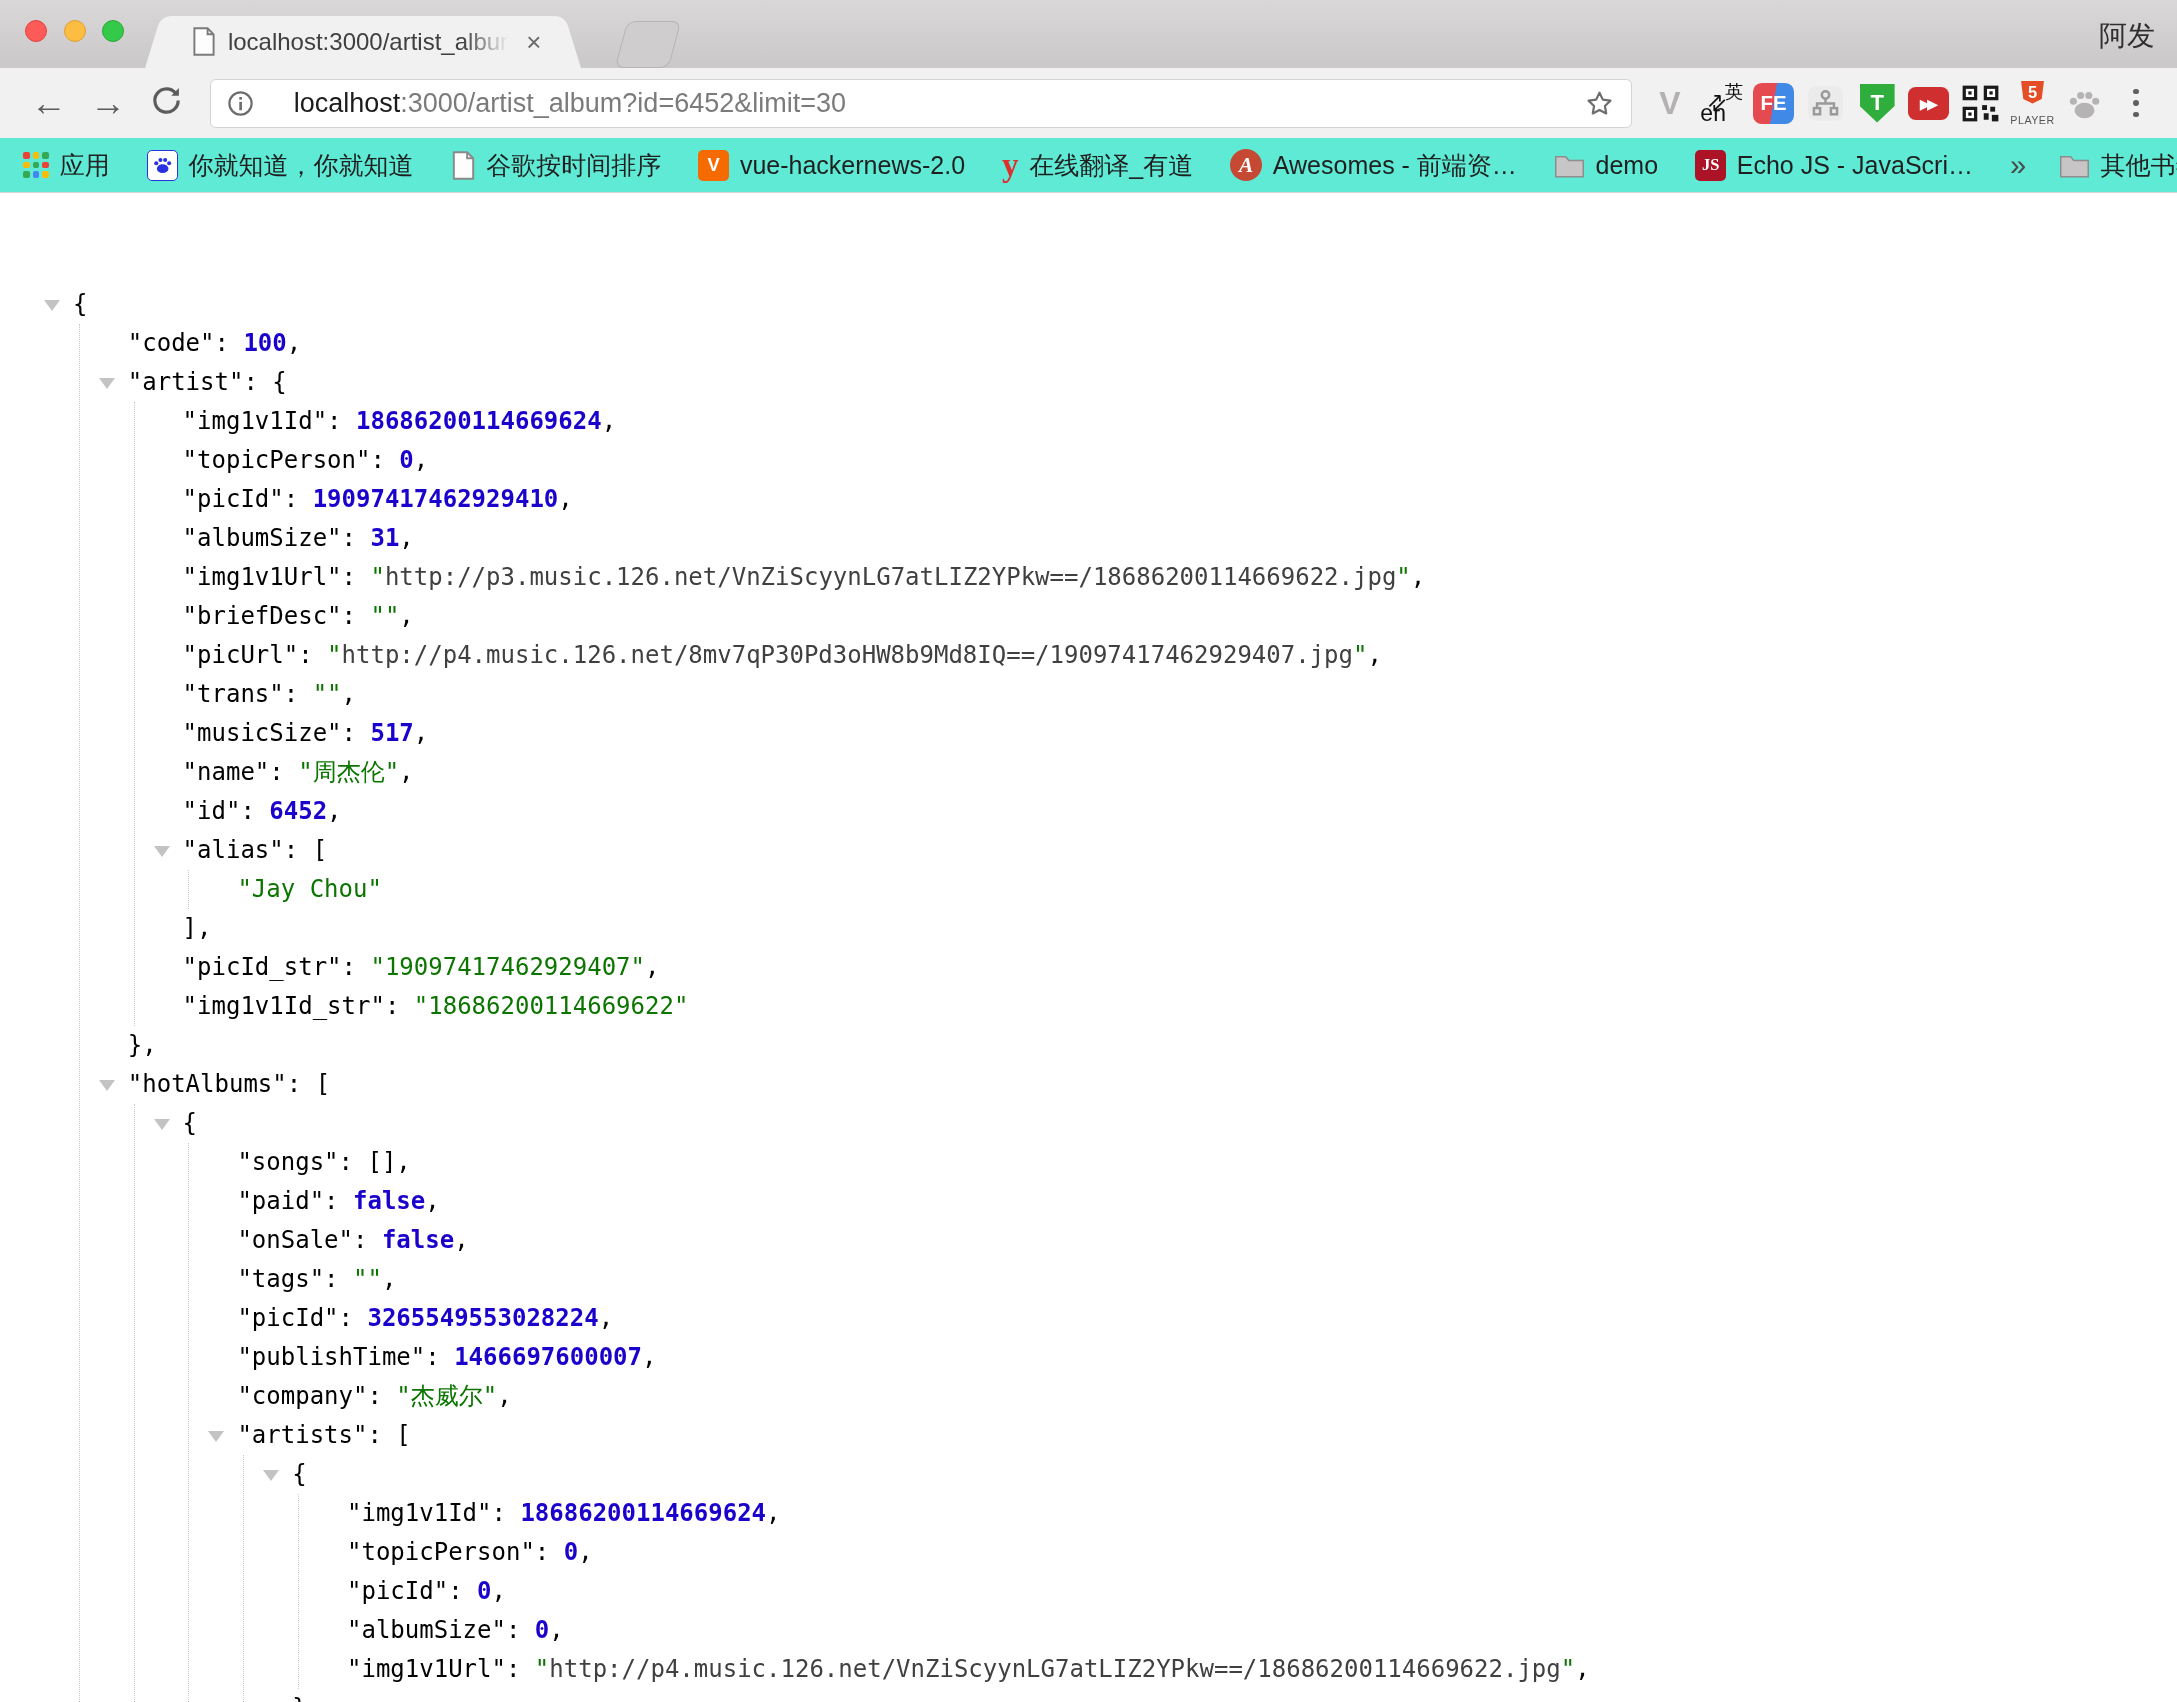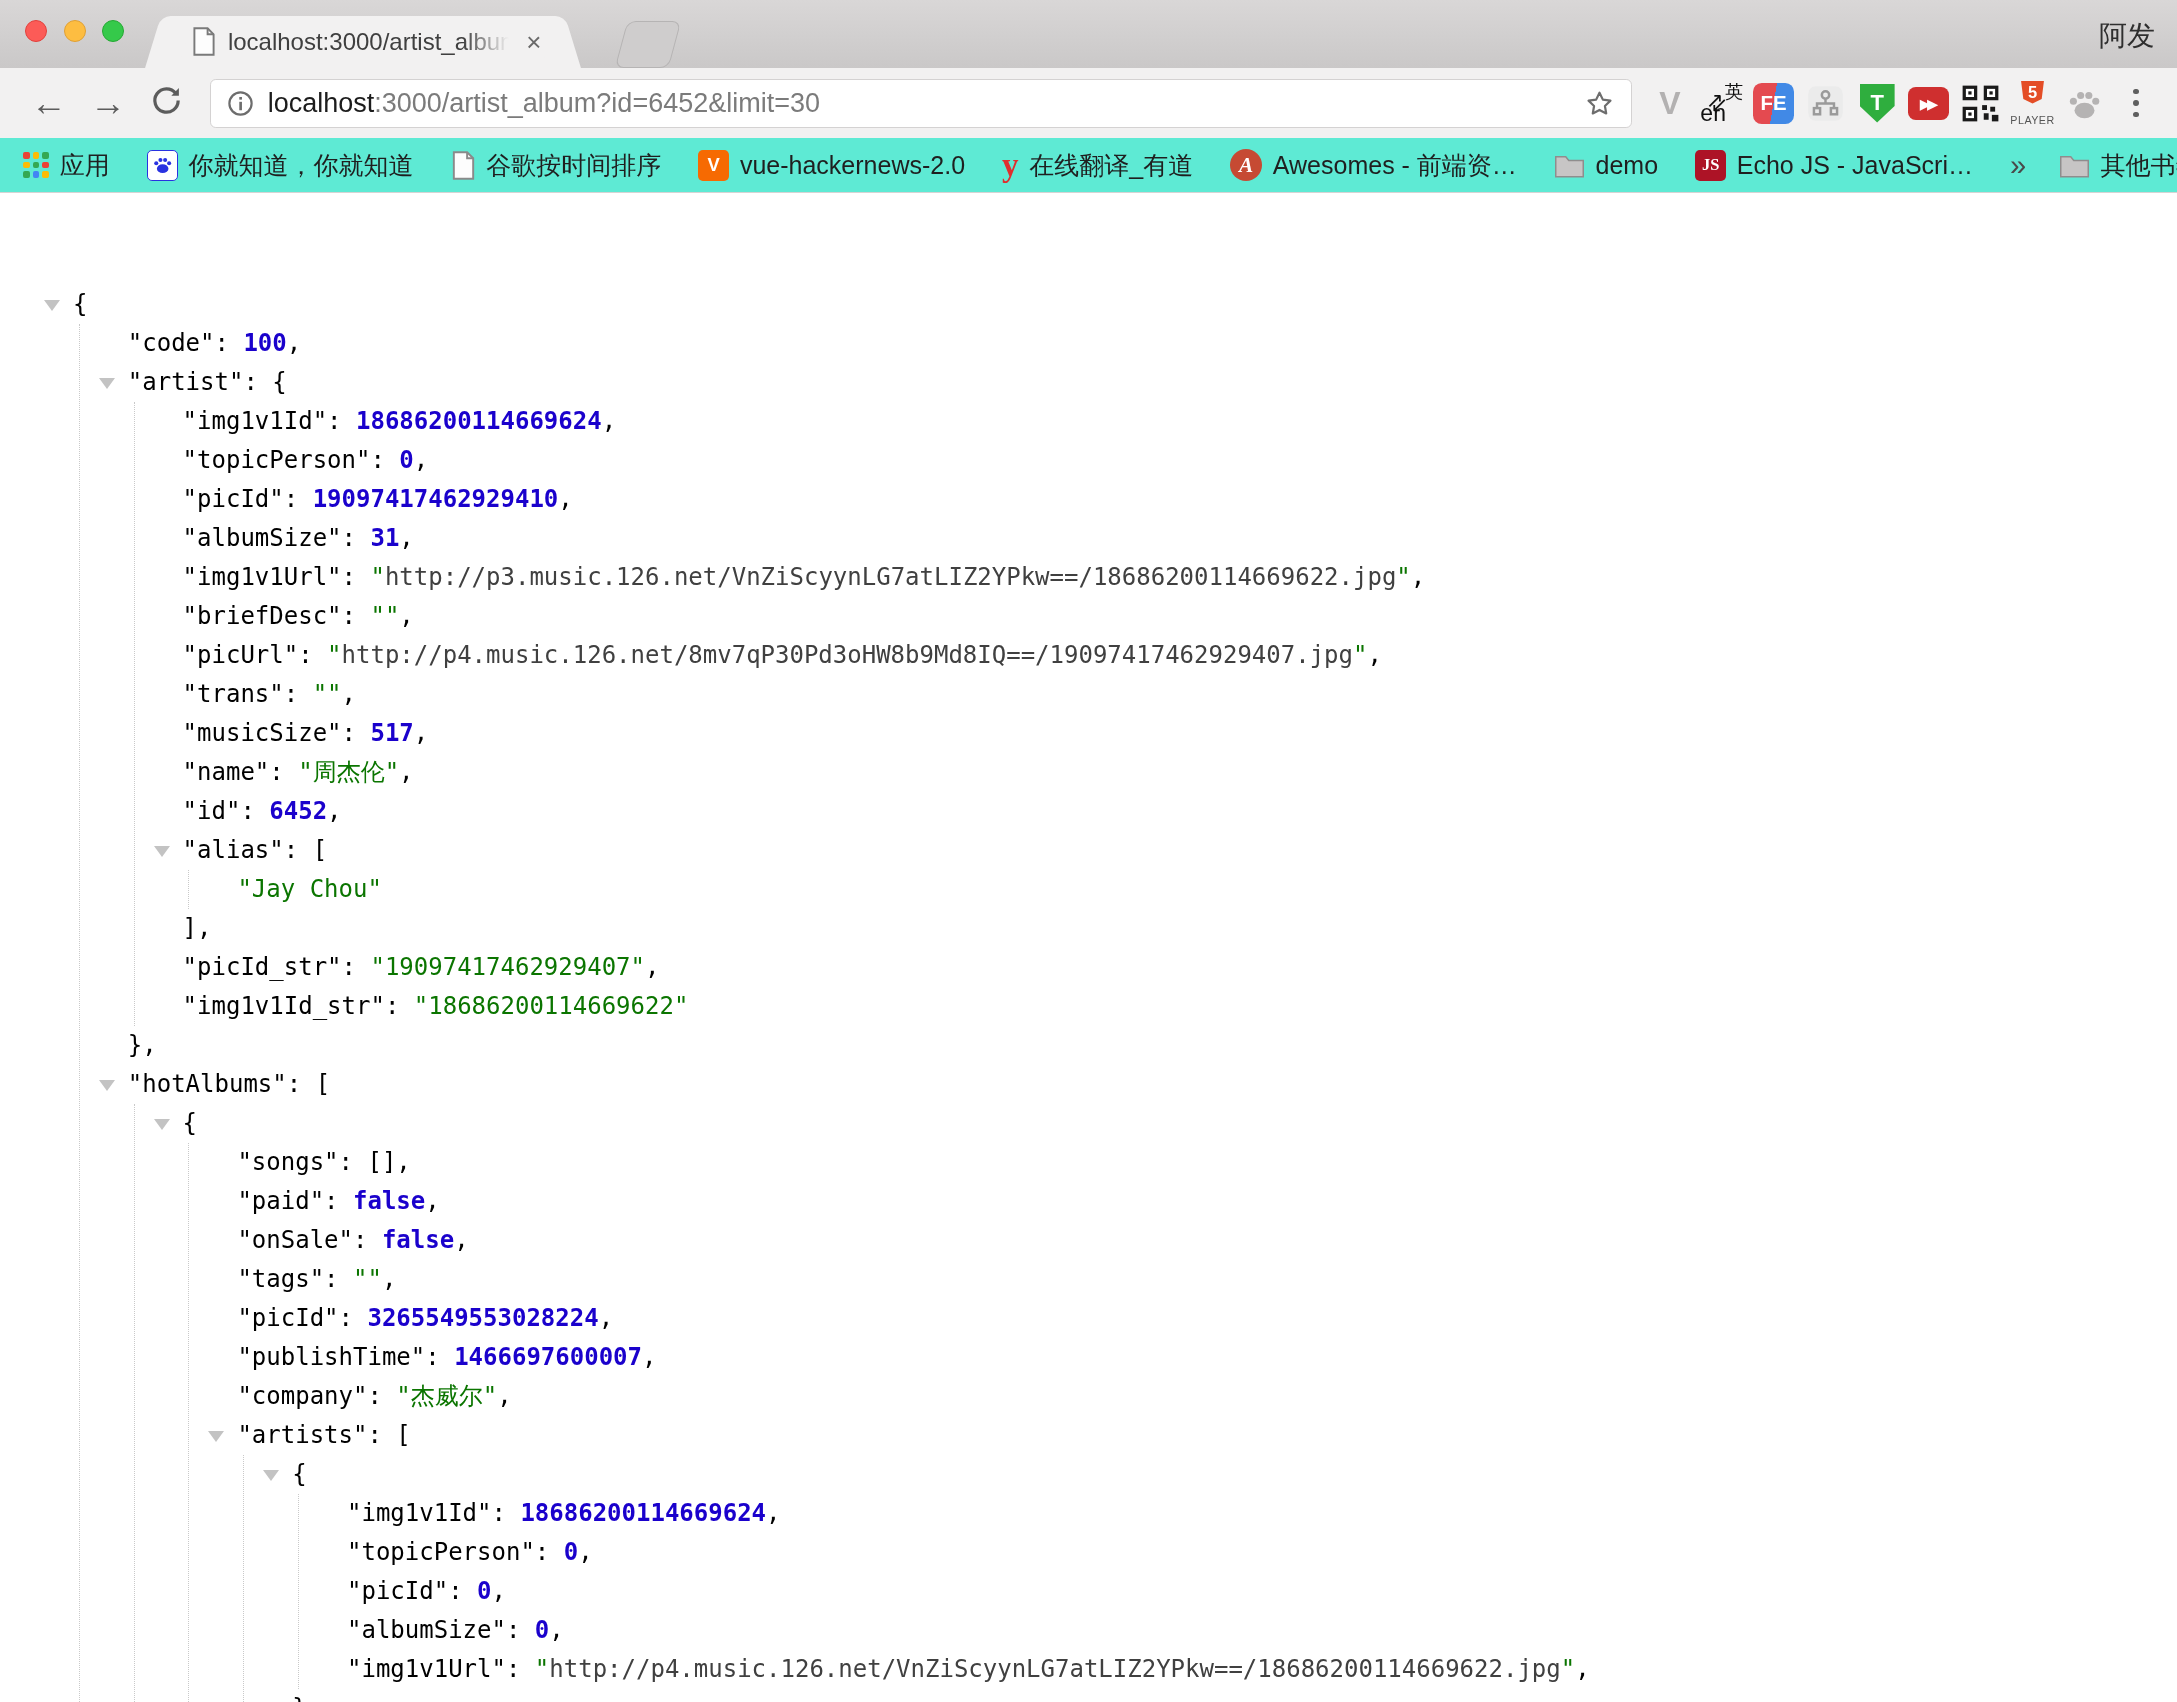--- a/index.html
+++ b/index.html
@@ -24,21 +24,21 @@
        background:linear-gradient(to right,rgba(242,241,241,0),#f2f1f1 85%);}
   .tab-close{font-size:26px;color:#6a6a6a;line-height:1;padding:0 3.9px;}
   .newtab{position:absolute;left:621px;top:21.3px;width:54px;height:47px;background:#cfcdcd;
        border:1.9px solid #b6b4b4;border-radius:8.7px;transform:skewX(-15deg);box-sizing:border-box;}
   .profile-name{position:absolute;right:23px;top:16.5px;font-size:28px;color:#2f2f2f;}
 
   
   .toolbar{height:70px;background:#f2f1f1;display:flex;align-items:center;padding:0 19.4px;}
   .navbtn{font-size:36px;color:#5c5c5c;margin:0 11.6px;line-height:1;}
   .omnibox{width:1428px;height:49px;background:#fff;border:1px solid #d4d2d2;border-radius:5.8px;
-       display:flex;align-items:center;padding:0 15.5px;margin-left:13.6px;box-sizing:border-box;}
+       display:flex;align-items:center;padding:0 15.5px;margin-left:13.6px;box-sizing:border-box;gap:26px;}
   .url-text{margin-left:12.6px;font-size:27px;white-space:nowrap;overflow:hidden;}
   .url-host{color:#1c1c1c;}
   .url-rest{color:#7b7b7b;}
   .omni-star{margin-left:auto;}
   .exts{display:flex;align-items:center;margin-left:15.5px;gap:6.8px;}
   .ext{width:45px;height:45px;display:flex;align-items:center;justify-content:center;position:relative;}
   .ext-v{font-size:32px;font-weight:bold;color:#b3b1b1;}
   .ext-translate{width:39px;height:41px;position:relative;font-family:"Liberation Sans",sans-serif;}
   .tr-top{position:absolute;top:-3.9px;right:-1.9px;font-size:18.4px;color:#111;}
   .tr-bot{position:absolute;bottom:-3.9px;left:-1.9px;font-size:23px;color:#111;}

